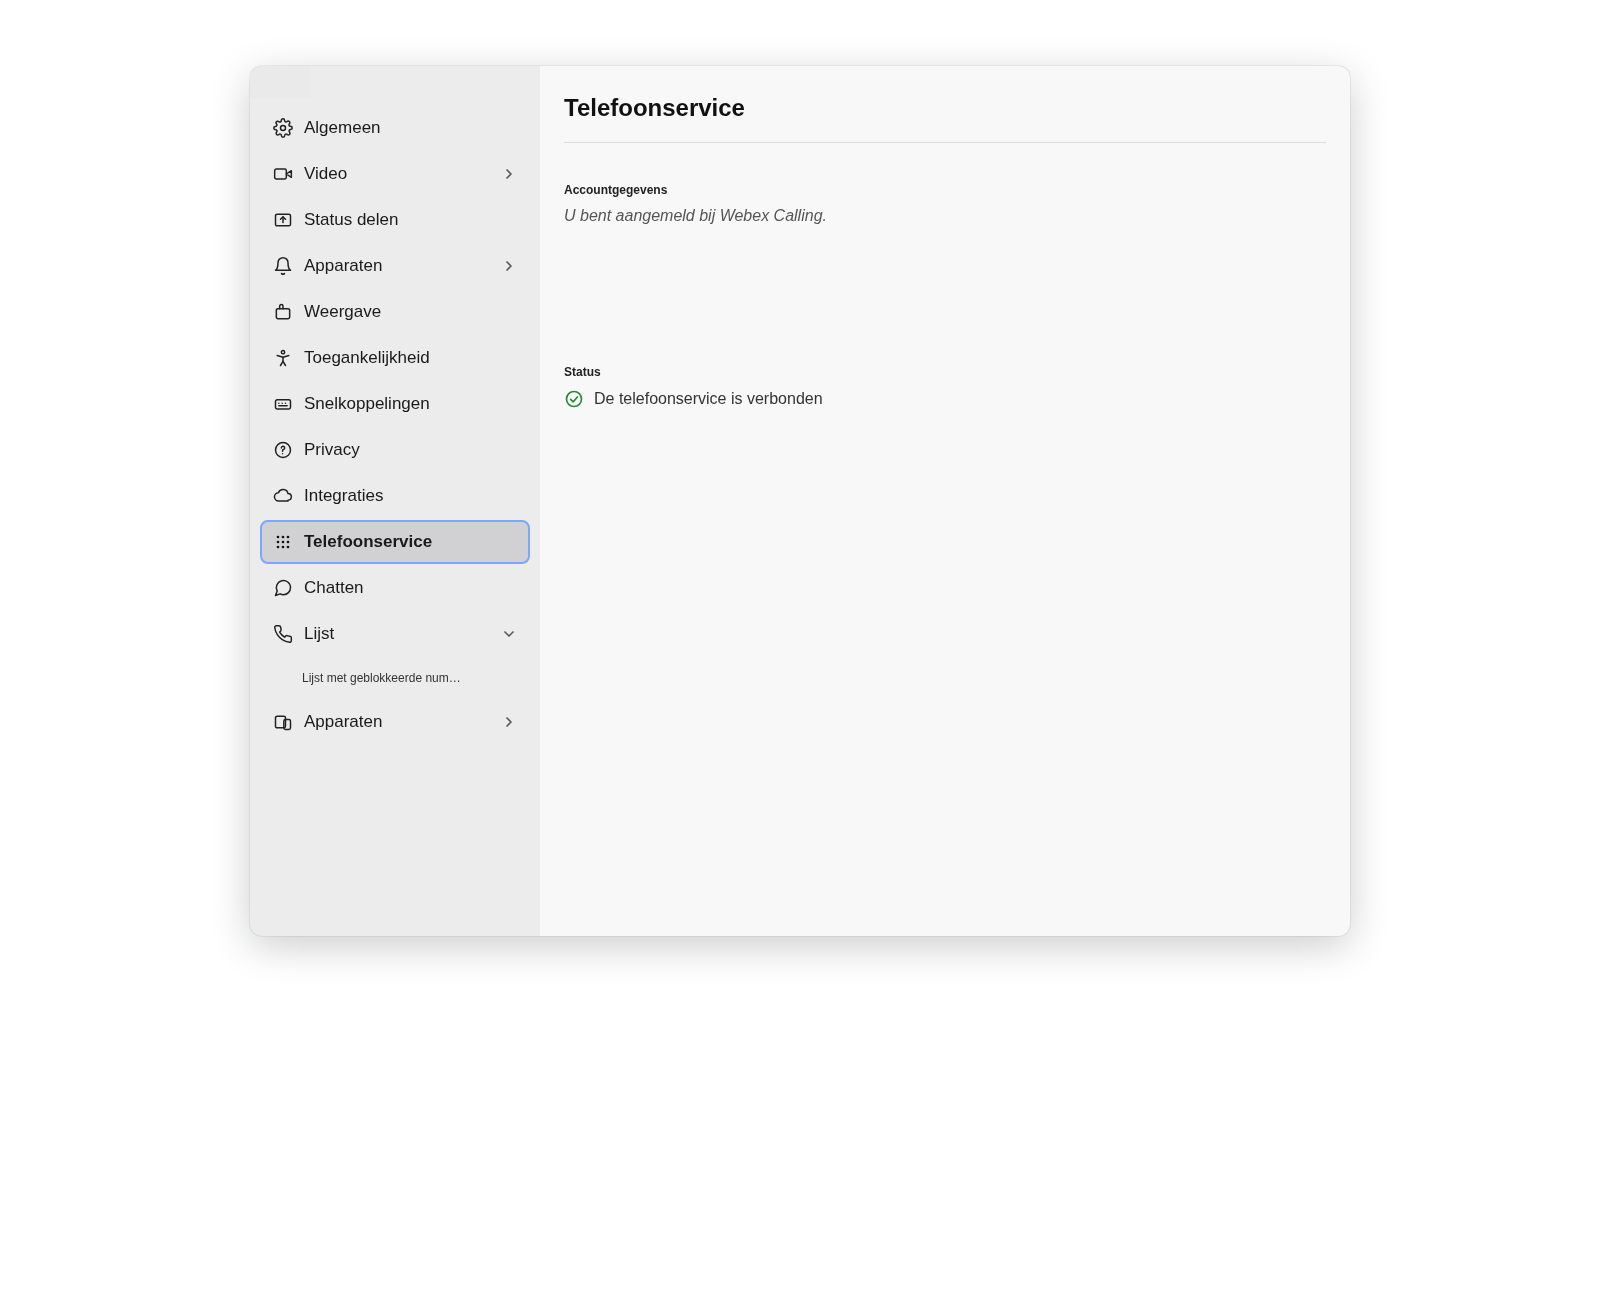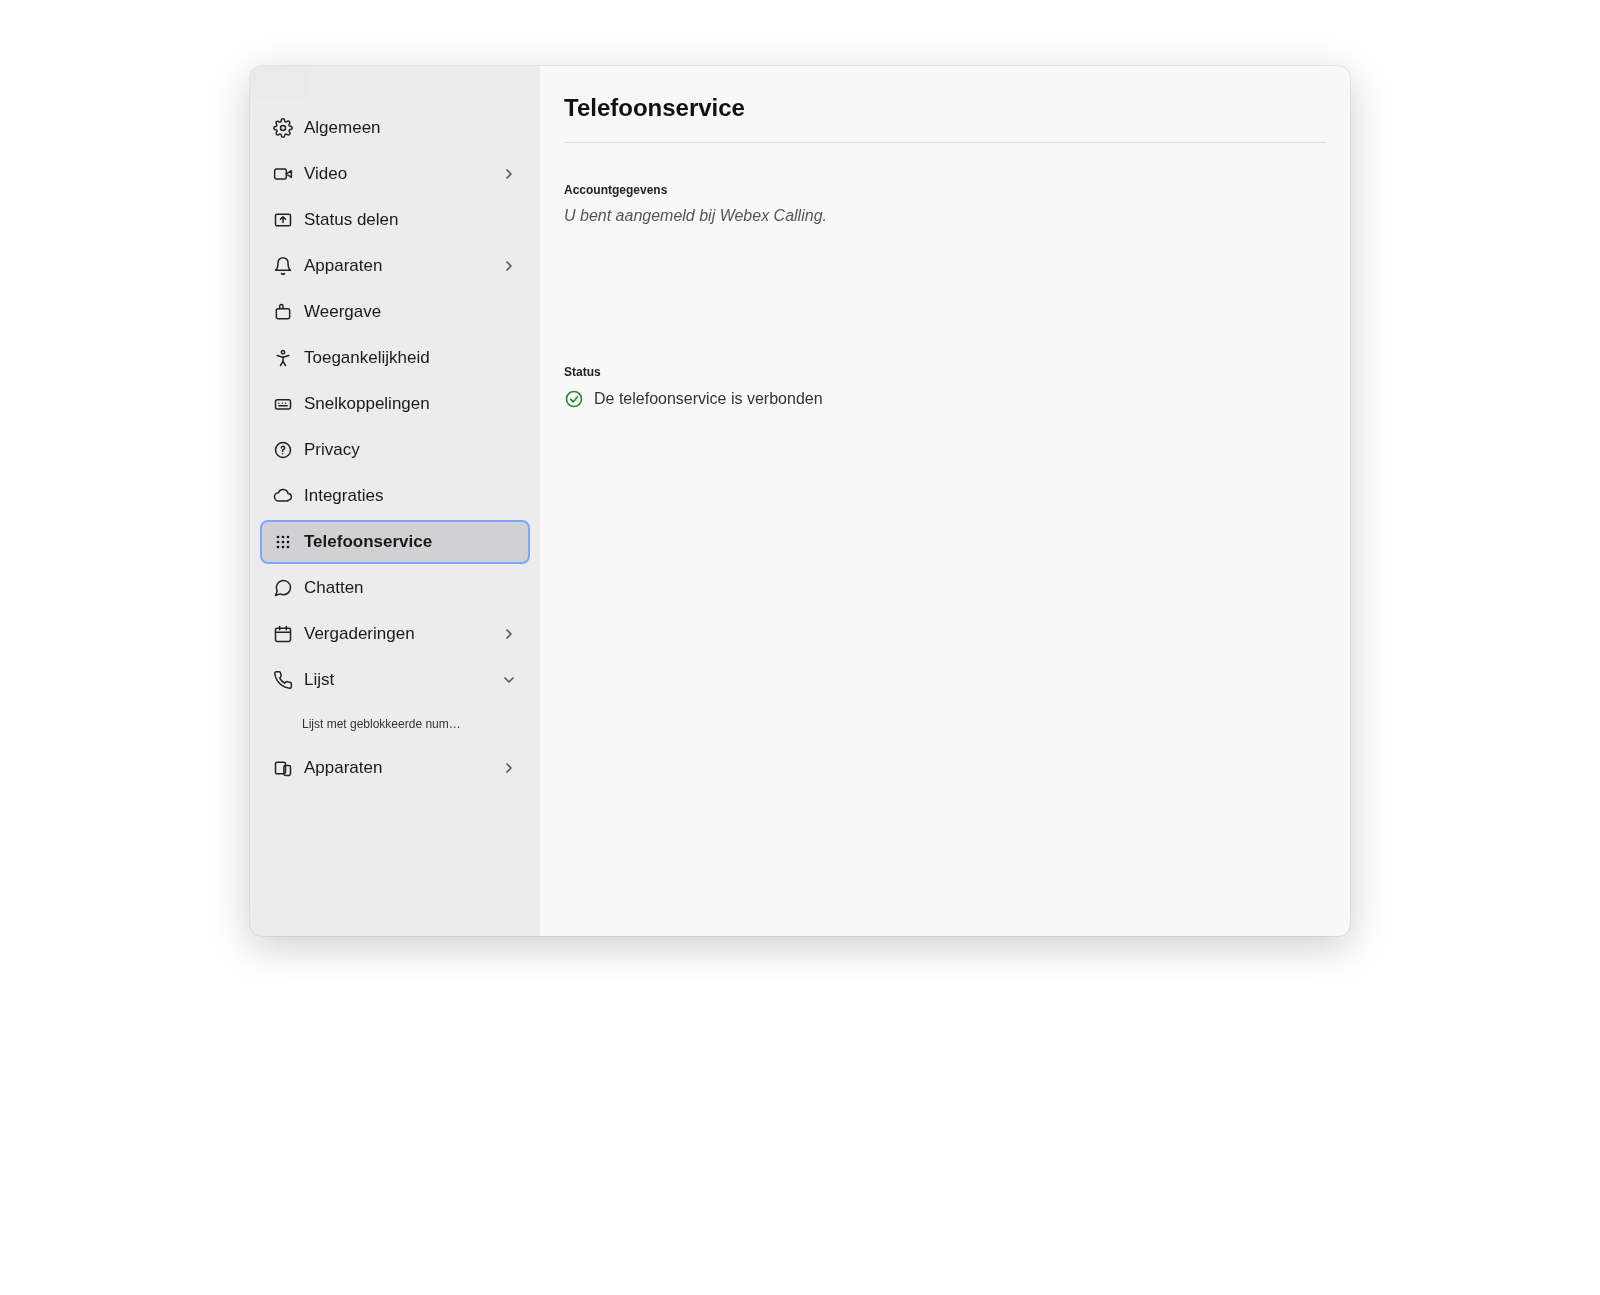--- a/index.html
+++ b/index.html
@@ -263,34 +263,20 @@
 
     <div class="nav-item">
       <span class="icon">
         <svg viewBox="0 0 24 24" width="20" height="20" fill="none" stroke="#222" stroke-width="1.8" stroke-linecap="round" stroke-linejoin="round">
             <path d="M21 11.5a8.38 8.38 0 0 1-8.5 8.5 8.5 8.5 0 0 1-4-1L3 21l2-5.5a8.5 8.5 0 1 1 16-4z"></path>
           </svg>
       </span>
       <span class="label">Chatten</span>
     </div>
 
-    <div class="nav-item">
-      <span class="icon">
-        <svg viewBox="0 0 24 24" width="20" height="20" fill="none" stroke="#222" stroke-width="1.8" stroke-linecap="round" stroke-linejoin="round">
-            <rect x="3" y="5" width="18" height="16" rx="2"></rect>
-            <path d="M16 3v4M8 3v4M3 10h18"></path>
-          </svg>
-      </span>
-      <span class="label">Vergaderingen</span>
-      <span class="chev">
-        <svg viewBox="0 0 24 24" width="16" height="16" fill="none" stroke="#5a5a5a" stroke-width="2.5" stroke-linecap="round" stroke-linejoin="round">
-            <polyline points="9 18 15 12 9 6"></polyline>
-          </svg>
-      </span>
-    </div>
 
     <div class="nav-item">
       <span class="icon">
         <svg viewBox="0 0 24 24" width="20" height="20" fill="none" stroke="#222" stroke-width="1.8" stroke-linecap="round" stroke-linejoin="round">
             <path d="M22 16.92v3a2 2 0 0 1-2.18 2 19.86 19.86 0 0 1-8.63-3.07 19.5 19.5 0 0 1-6-6A19.86 19.86 0 0 1 2.12 4.18 2 2 0 0 1 4.11 2h3a2 2 0 0 1 2 1.72c.12.9.32 1.78.6 2.63a2 2 0 0 1-.45 2.11L8 9.73a16 16 0 0 0 6 6l1.27-1.27a2 2 0 0 1 2.11-.45c.85.28 1.73.48 2.63.6A2 2 0 0 1 22 16.92z"></path>
           </svg>
       </span>
       <span class="label">Lijst</span>
       <span class="chev">
         <svg viewBox="0 0 24 24" width="16" height="16" fill="none" stroke="#5a5a5a" stroke-width="2.5" stroke-linecap="round" stroke-linejoin="round">

